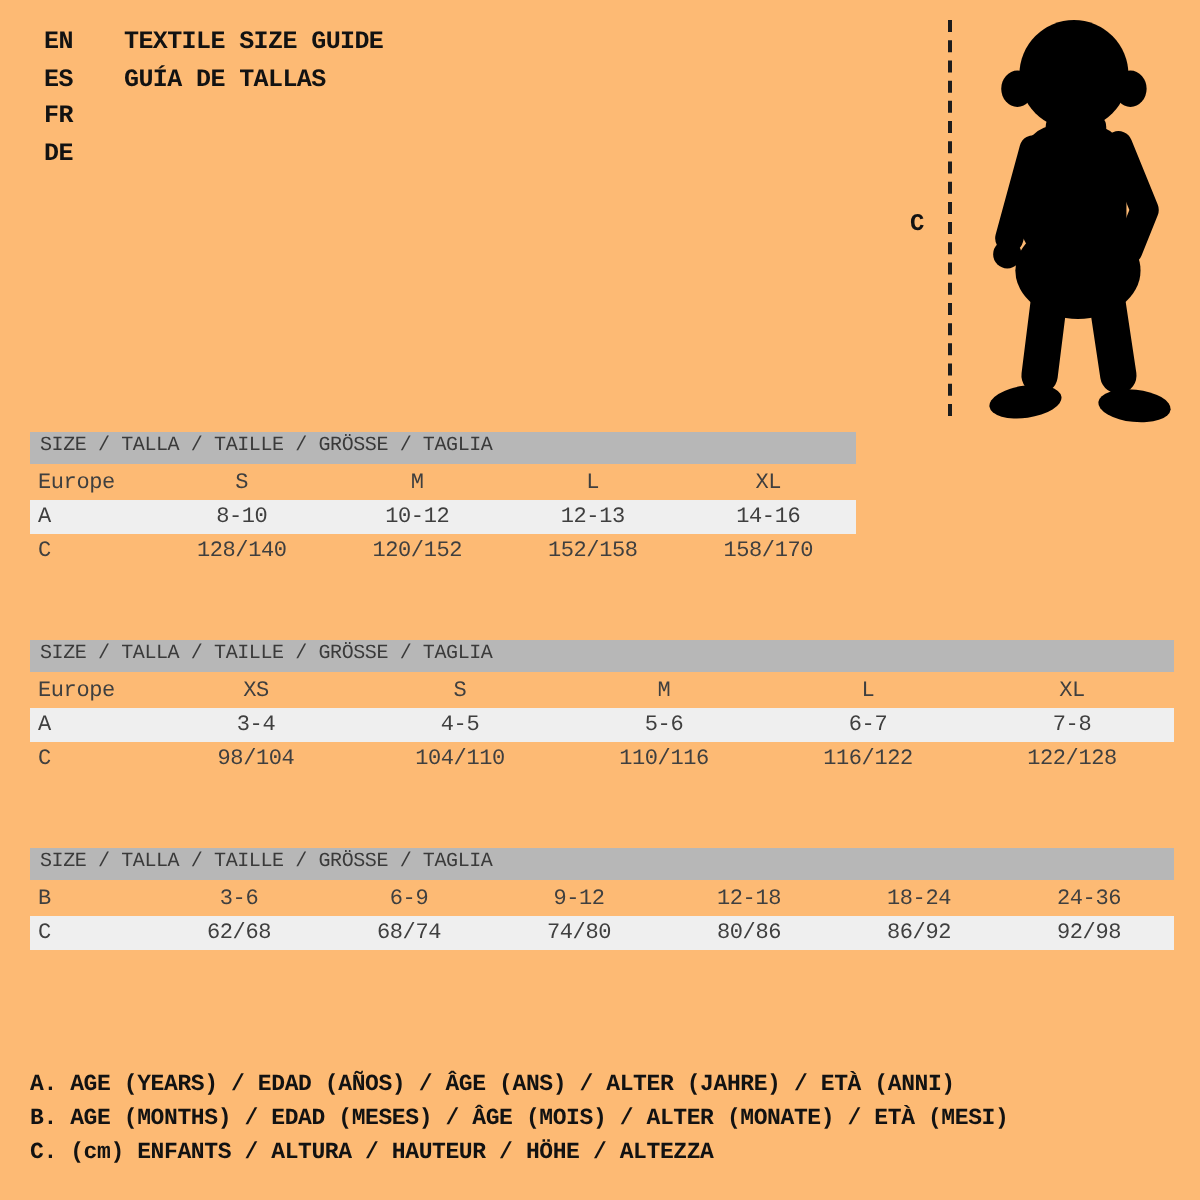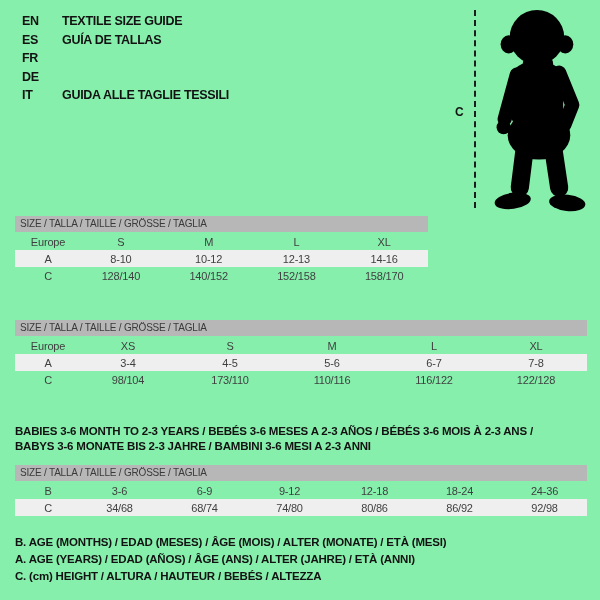--- a/index.html
+++ b/index.html
@@ -5,22 +5,22 @@
   :root{
     --bar:#b7b7b7;
     --shade:#efefef;
     --ink:#121212;
     --cell:#3f3f3f;
     --fig:#000000;
   }
   *{margin:0;padding:0;box-sizing:border-box;}
   html,body{background:#fff;}
   .page{
-    position:relative;width:600px;height:600px;background:#86efac;overflow:hidden;
-    font-family:Liberation Sans, sans-serif;
+    position:relative;width:600px;height:600px;background:#fdba74;overflow:hidden;
+    font-family:Liberation Mono, monospace;
   }
   
   .lang-block{position:absolute;top:12px;left:22px;}
   .lang-row{display:flex;height:18.5px;align-items:center;}
   .lang-code{width:40px;font-weight:bold;font-size:12.5px;color:var(--ink);letter-spacing:-0.3px;}
   .lang-label{font-weight:bold;font-size:12.5px;color:var(--ink);letter-spacing:-0.3px;white-space:nowrap;}
   
   .figure{position:absolute;top:4px;left:448px;width:152px;height:212px;}
   .dash-line{position:absolute;left:26px;top:6px;height:198px;border-left:2px dashed #1c1c1c;}
   .height-label{position:absolute;left:7px;top:101px;font-weight:bold;font-size:12px;color:var(--ink);}
@@ -36,21 +36,21 @@
   }
   .tbl-header{
     background:var(--bar);height:16px;line-height:16px;padding-left:5px;
     font-size:10px;color:#3a3a3a;margin-bottom:1px;letter-spacing:-0.2px;
   }
   table.size-table{width:100%;border-collapse:collapse;table-layout:fixed;}
   table.size-table td{
     height:17px;font-size:11px;color:var(--cell);text-align:center;
     vertical-align:middle;letter-spacing:-0.2px;
   }
-  table.size-table td.rowhead{width:62px;text-align:center;padding-left:4px;}
+  table.size-table td.rowhead{width:62px;text-align:left;padding-left:4px;}
   table.size-table tr:nth-child(even){background:var(--shade);}
   
   .notes{position:absolute;left:15px;top:534px;}
   .note{font-weight:bold;font-size:11.5px;height:17px;line-height:17px;color:var(--ink);letter-spacing:-0.2px;white-space:nowrap;}
 </style>
 </head>
 <body>
 
 <div class="page">
 
@@ -61,24 +61,20 @@
     </div>
     <div class="lang-row">
       <span class="lang-code">ES</span>
       <span class="lang-label">GUÍA DE TALLAS</span>
     </div>
     <div class="lang-row">
       <span class="lang-code">FR</span>
     </div>
     <div class="lang-row">
       <span class="lang-code">DE</span>
-    </div>
-    <div class="lang-row">
-      <span class="lang-code">IT</span>
-      <span class="lang-label">GUIDA ALLE TAGLIE TESSILI</span>
     </div>
   </div>
 
   <div class="figure">
     <span class="height-label">C</span>
     <div class="dash-line"></div>
     <svg class="baby-svg" viewBox="0 0 112 206" xmlns="http://www.w3.org/2000/svg">
       <g fill="#000" stroke="none">
         <ellipse cx="24" cy="38" rx="8" ry="9"></ellipse>
         <ellipse cx="80" cy="38" rx="8" ry="9"></ellipse>
@@ -111,21 +107,21 @@
           <tr>
             <td class="rowhead">A</td>
             <td>8-10</td>
             <td>10-12</td>
             <td>12-13</td>
             <td>14-16</td>
           </tr>
           <tr>
             <td class="rowhead">C</td>
             <td>128/140</td>
-            <td>140/152</td>
+            <td>120/152</td>
             <td>152/158</td>
             <td>158/170</td>
           </tr>
         </tbody>
     </table>
   </section>
 
   <section class="tbl tbl-1">
     <div class="tbl-header">SIZE / TALLA / TAILLE / GRÖSSE / TAGLIA</div>
     <table class="size-table">
@@ -142,55 +138,54 @@
             <td class="rowhead">A</td>
             <td>3-4</td>
             <td>4-5</td>
             <td>5-6</td>
             <td>6-7</td>
             <td>7-8</td>
           </tr>
           <tr>
             <td class="rowhead">C</td>
             <td>98/104</td>
-            <td>173/110</td>
+            <td>104/110</td>
             <td>110/116</td>
             <td>116/122</td>
             <td>122/128</td>
           </tr>
         </tbody>
     </table>
   </section>
 
   <section class="tbl tbl-2">
-    <div class="tbl-title">BABIES 3-6 MONTH TO 2-3 YEARS / BEBÉS 3-6 MESES A 2-3 AÑOS / BÉBÉS 3-6 MOIS À 2-3 ANS / BABYS 3-6 MONATE BIS 2-3 JAHRE / BAMBINI 3-6 MESI A 2-3 ANNI</div>
     <div class="tbl-header">SIZE / TALLA / TAILLE / GRÖSSE / TAGLIA</div>
     <table class="size-table">
       <tbody>
           <tr>
             <td class="rowhead">B</td>
             <td>3-6</td>
             <td>6-9</td>
             <td>9-12</td>
             <td>12-18</td>
             <td>18-24</td>
             <td>24-36</td>
           </tr>
           <tr>
             <td class="rowhead">C</td>
-            <td>34/68</td>
+            <td>62/68</td>
             <td>68/74</td>
             <td>74/80</td>
             <td>80/86</td>
             <td>86/92</td>
             <td>92/98</td>
           </tr>
         </tbody>
     </table>
   </section>
 
   <div class="notes">
+    <div class="note">A. AGE (YEARS) / EDAD (AÑOS) / ÂGE (ANS) / ALTER (JAHRE) / ETÀ (ANNI)</div>
     <div class="note">B. AGE (MONTHS) / EDAD (MESES) / ÂGE (MOIS) / ALTER (MONATE) / ETÀ (MESI)</div>
-    <div class="note">A. AGE (YEARS) / EDAD (AÑOS) / ÂGE (ANS) / ALTER (JAHRE) / ETÀ (ANNI)</div>
-    <div class="note">C. (cm) HEIGHT / ALTURA / HAUTEUR / BEBÉS / ALTEZZA</div>
+    <div class="note">C. (cm) ENFANTS / ALTURA / HAUTEUR / HÖHE / ALTEZZA</div>
   </div>
 
 </div>
 
 </body></html>

